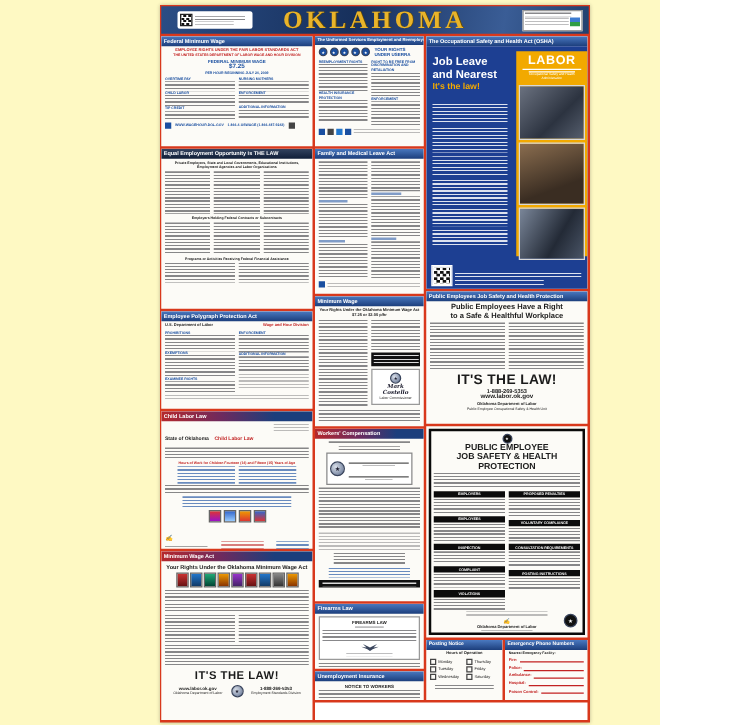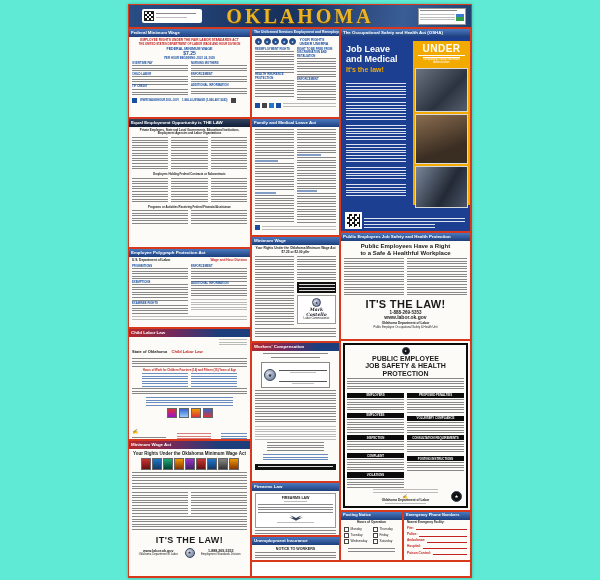--- a/index.html
+++ b/index.html
@@ -1,18 +1,18 @@
 <!DOCTYPE html>
 <html><head>
 <meta charset="utf-8">
 <style>
   html,body { margin:0; padding:0; }
   body { width:600px; height:580px; overflow:hidden; background:#ffffff;
          font-family:"Liberation Sans", sans-serif; }
-  .stage { position:relative; width:600px; height:580px; background:#5eead4; }
+  .stage { position:relative; width:528px; height:580px; background:#fef9c3; }
   .poster { position:absolute; left:128px; top:4px; width:344px; height:574px;
             background:#d8381c; box-shadow:0 0 3px rgba(0,0,0,.25); }
 
   
   .hd { position:absolute; left:1px; top:1px; width:342px; height:22px;
         background:linear-gradient(100deg,#2a4d85,#17305c 45%,#3a5d96 80%,#21416f);
         display:flex; align-items:center; justify-content:center; }
   .hd-title { font-family:"Liberation Serif", serif; font-weight:bold; font-size:20px;
               letter-spacing:3px; color:#e9b42a; text-shadow:0.7px 0.7px 0 #6b4e00; }
   .hd-box-l { position:absolute; left:13px; top:4px; width:60px; height:14px; background:#fff;
@@ -382,31 +382,31 @@
       <div class="pad" style="padding:1.5px 3px">
         <div class="t35 b c dk">NOTICE TO WORKERS</div>
         <div class="tx" style="height:9px;margin-top:1px"></div>
       </div>
     </div>
 
     <div class="sec" style="left:213px;top:25px;width:129px;height:202px">
       <div class="sech">The Occupational Safety and Health Act (OSHA)</div>
       <div class="osha-body">
         <div class="osha-orange">
-          <div class="osha-logo">UNDER</div>
+          <div class="osha-logo">LABOR</div>
           <div class="osha-rule"></div>
           <div class="osha-rule" style="margin:1px 8px"></div>
           <div class="t2 c" style="color:#fff;font-size:2.6px">Occupational Safety and Health Administration</div>
           <div class="photo" style="height:42px;margin-top:3px"></div>
           <div class="photo" style="height:48px;margin-top:2px;background:linear-gradient(160deg,#8a6d4f,#3a2d22 70%)"></div>
           <div class="photo" style="height:40px;margin-top:2px;background:linear-gradient(120deg,#7a8699,#232a36 60%,#4a5567)"></div>
         </div>
         <div style="position:absolute;left:5px;top:8px;width:62px">
           <div class="b" style="color:#fff;font-size:9px;line-height:1.05">Job Leave</div>
-          <div class="b" style="color:#fff;font-size:9px;line-height:1.05">and Medical</div>
+          <div class="b" style="color:#fff;font-size:9px;line-height:1.05">and Nearest</div>
           <div class="b" style="color:#f2a900;font-size:7px;margin-top:2px">It's the law!</div>
         </div>
         <div style="position:absolute;left:5px;top:46px;width:60px">
           <div class="tx wh" style="height:16px"></div>
           <div class="tx wh" style="height:20px;margin-top:3px"></div>
           <div class="tx wh" style="height:16px;margin-top:3px"></div>
           <div class="tx wh" style="height:20px;margin-top:3px"></div>
           <div class="tx wh" style="height:14px;margin-top:3px"></div>
           <div class="tx wh" style="height:12px;margin-top:3px"></div>
         </div>

